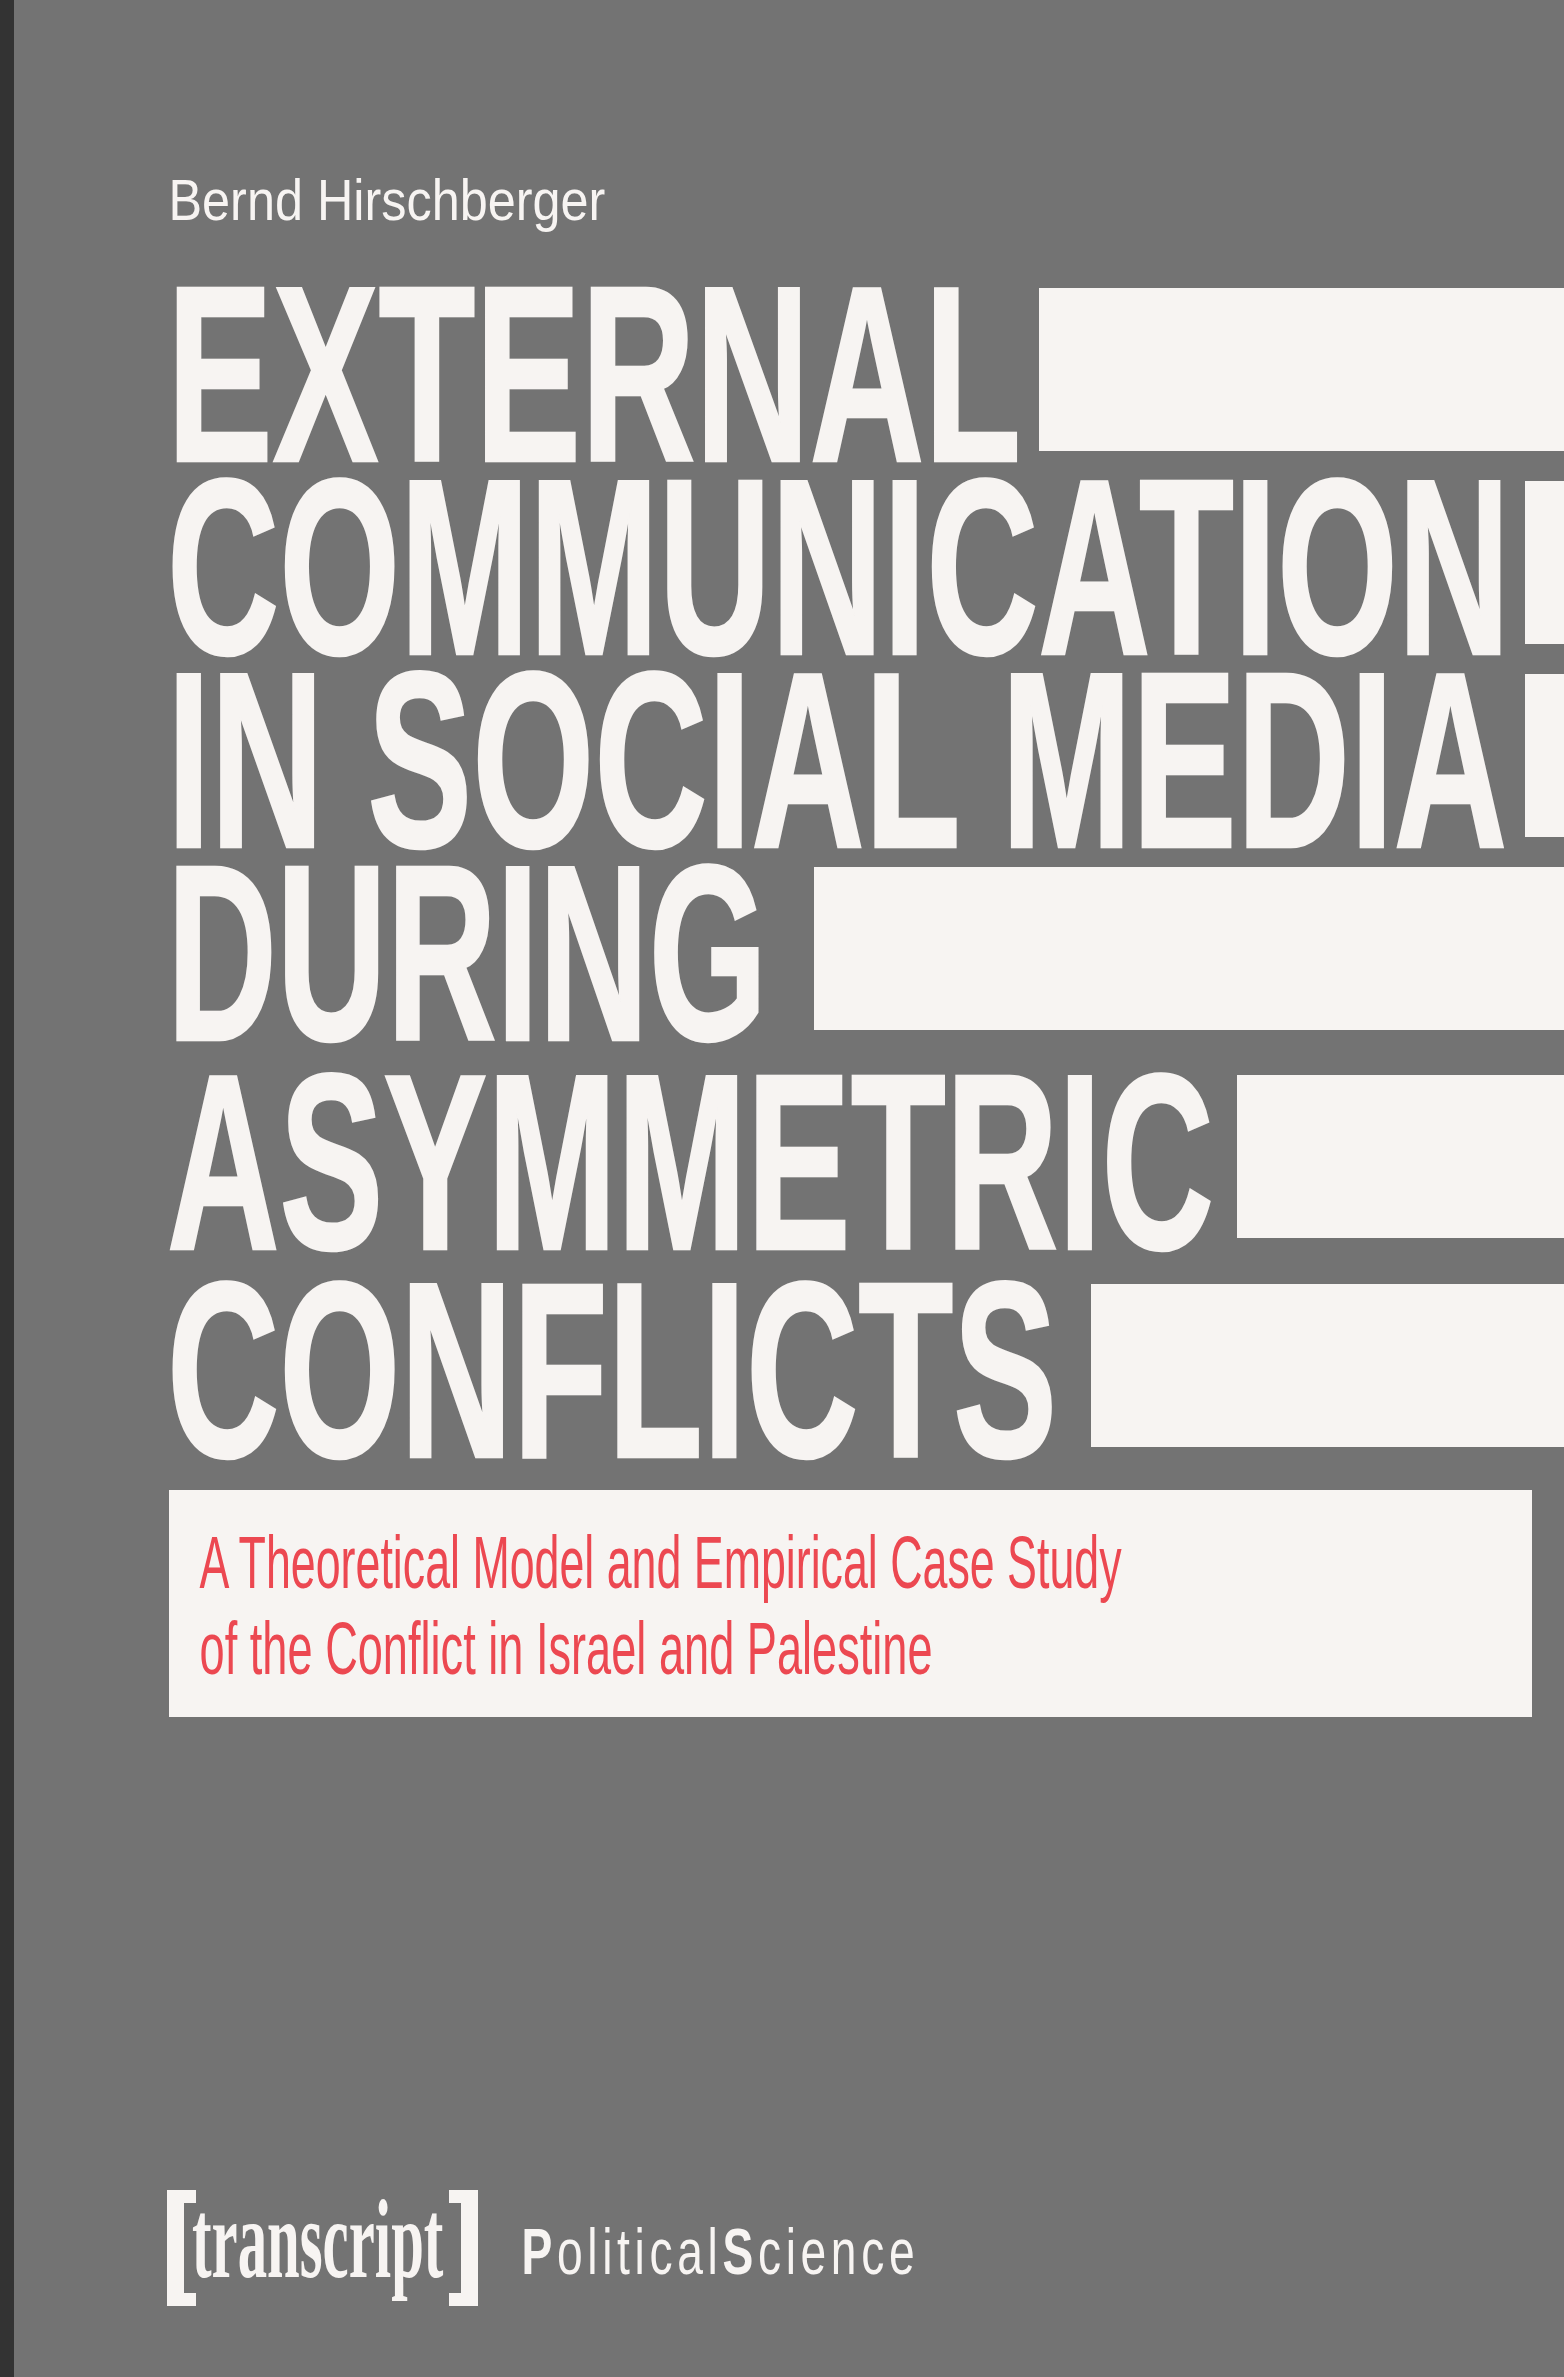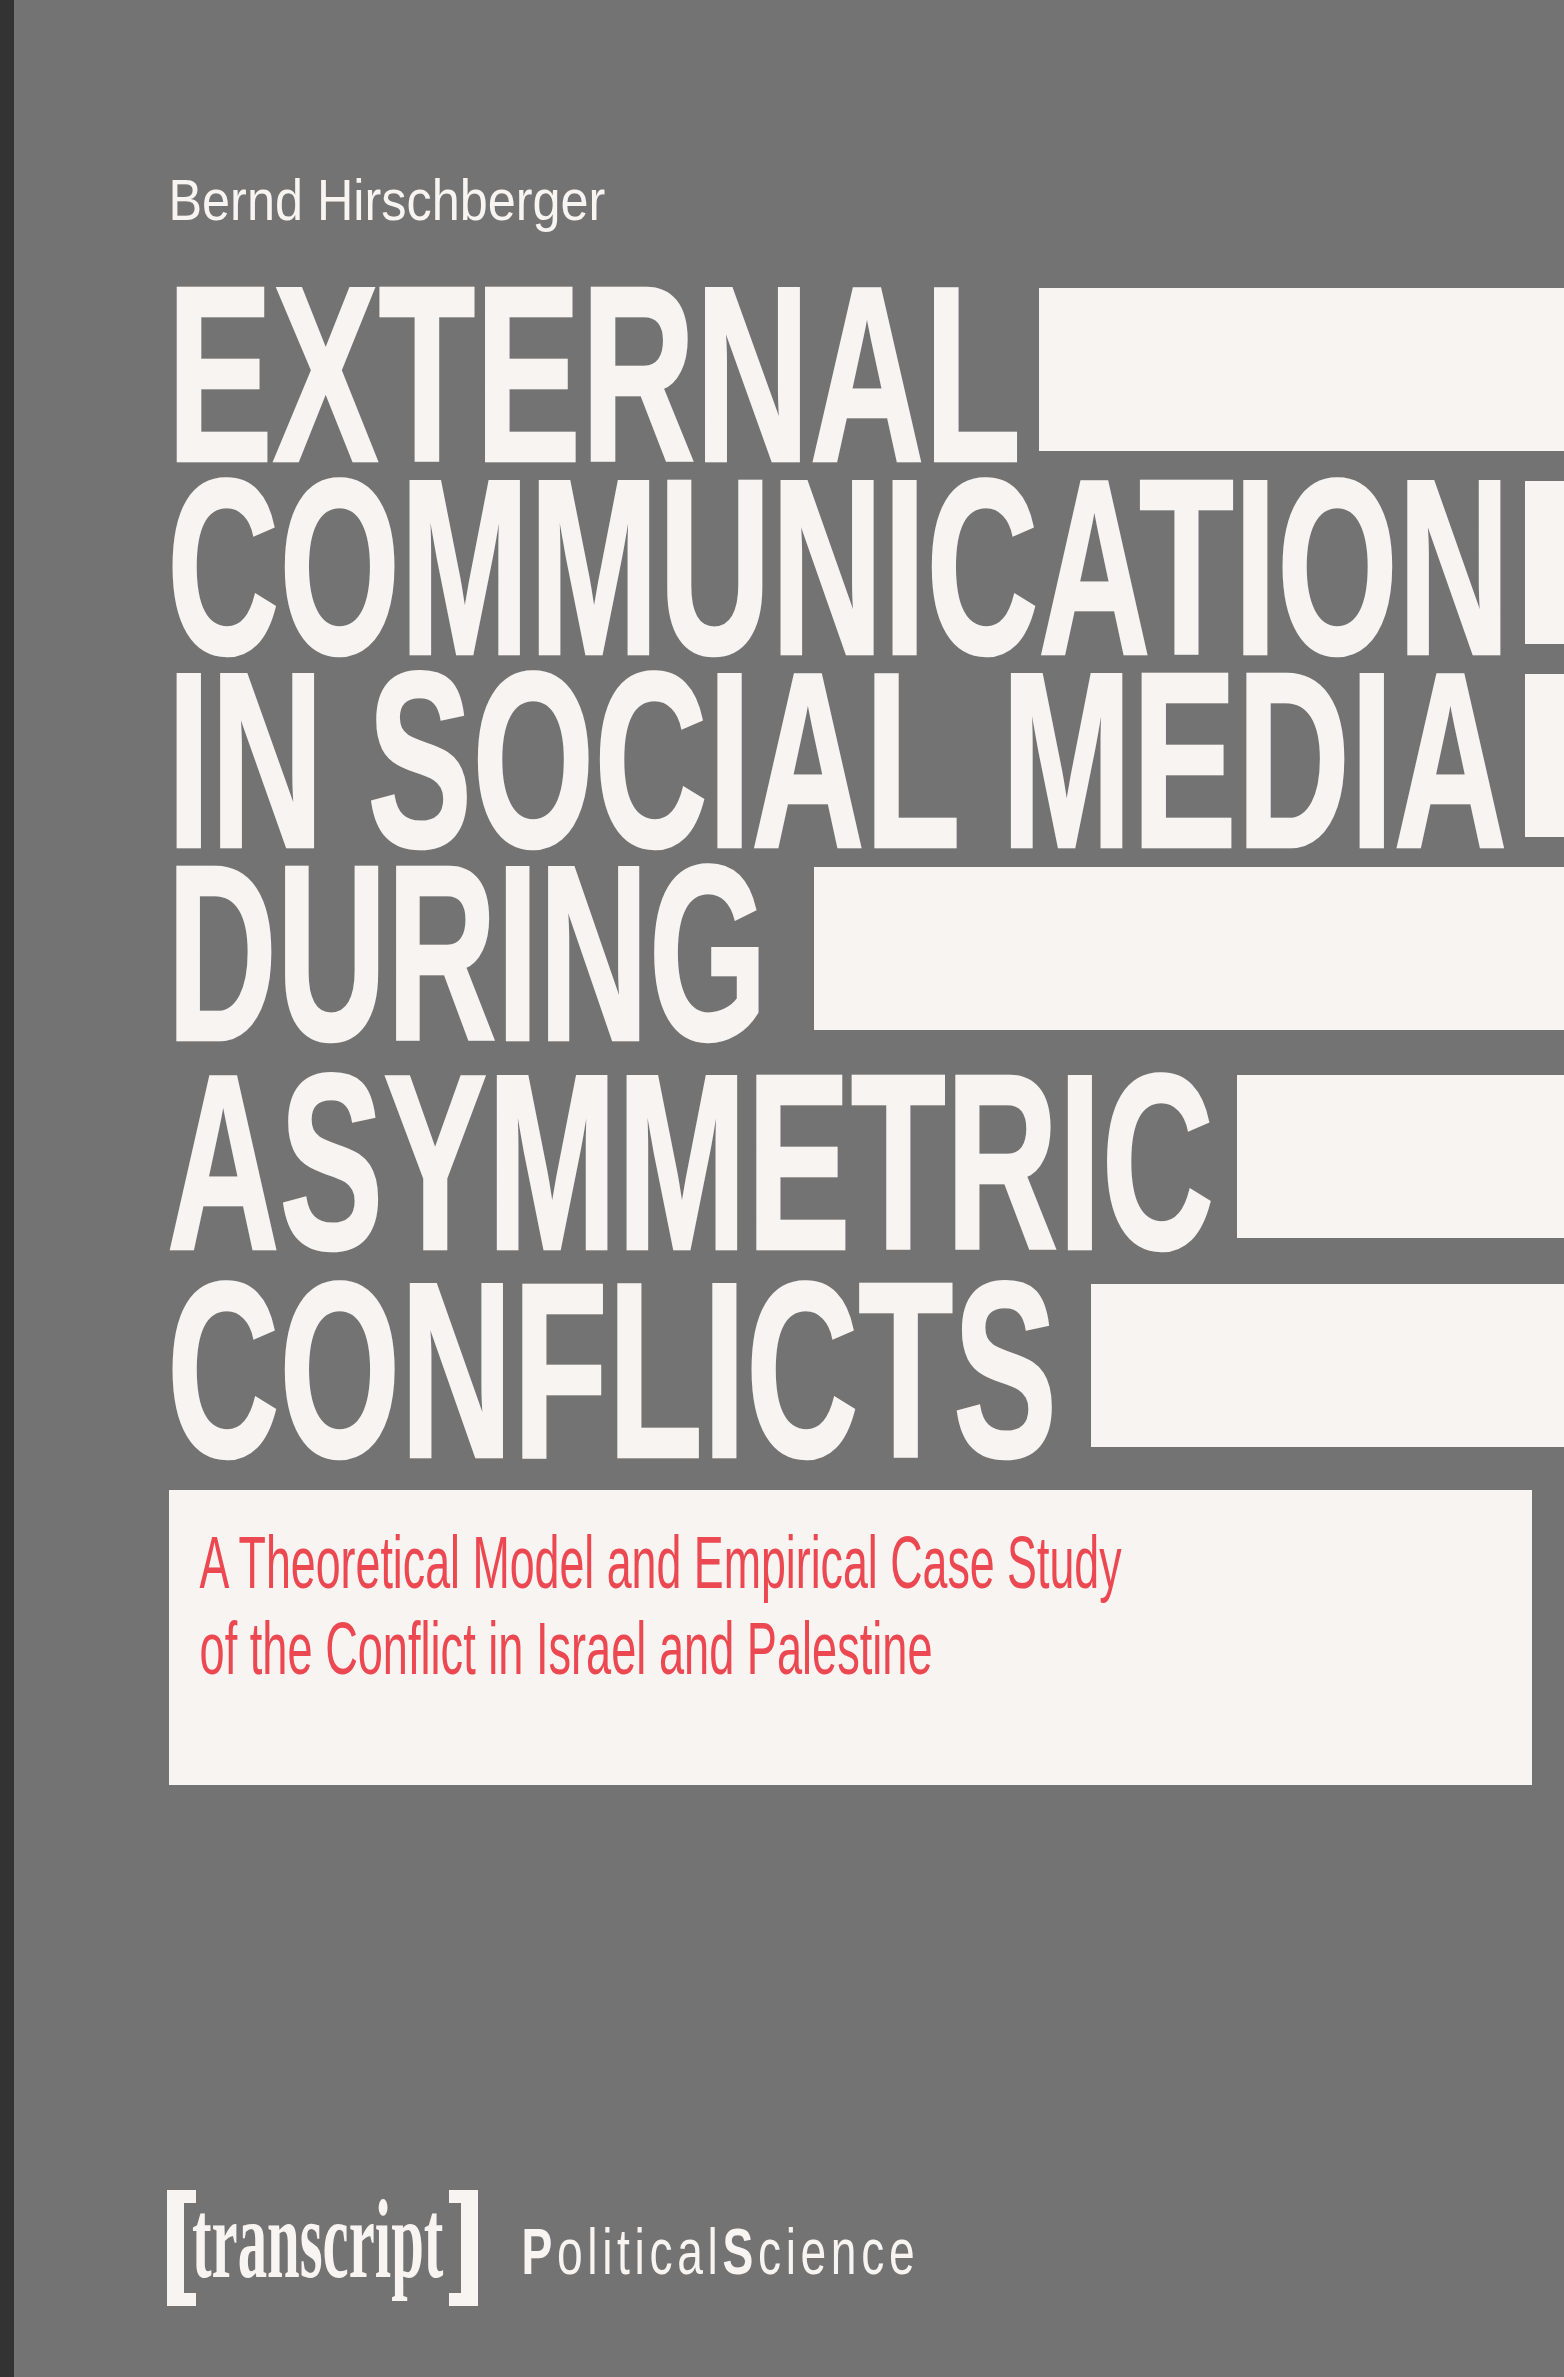--- a/index.html
+++ b/index.html
@@ -33,21 +33,21 @@
     font-size:115px;
     fill:#EC4851;
   }
   .bar{
     position:absolute;
     background:#F7F4F2;
   }
   .subtitle-box{
     position:absolute;
     left:155px;top:1490px;
-    width:1363px;height:295px;
+    width:1363px;height:227px;
     background:#F7F4F2;
   }
   
   .bracket{
     position:absolute;
     top:2190px;
     width:29px;height:116px;
     box-sizing:border-box;
     border-top:13px solid #F7F4F2;
     border-bottom:13px solid #F7F4F2;

